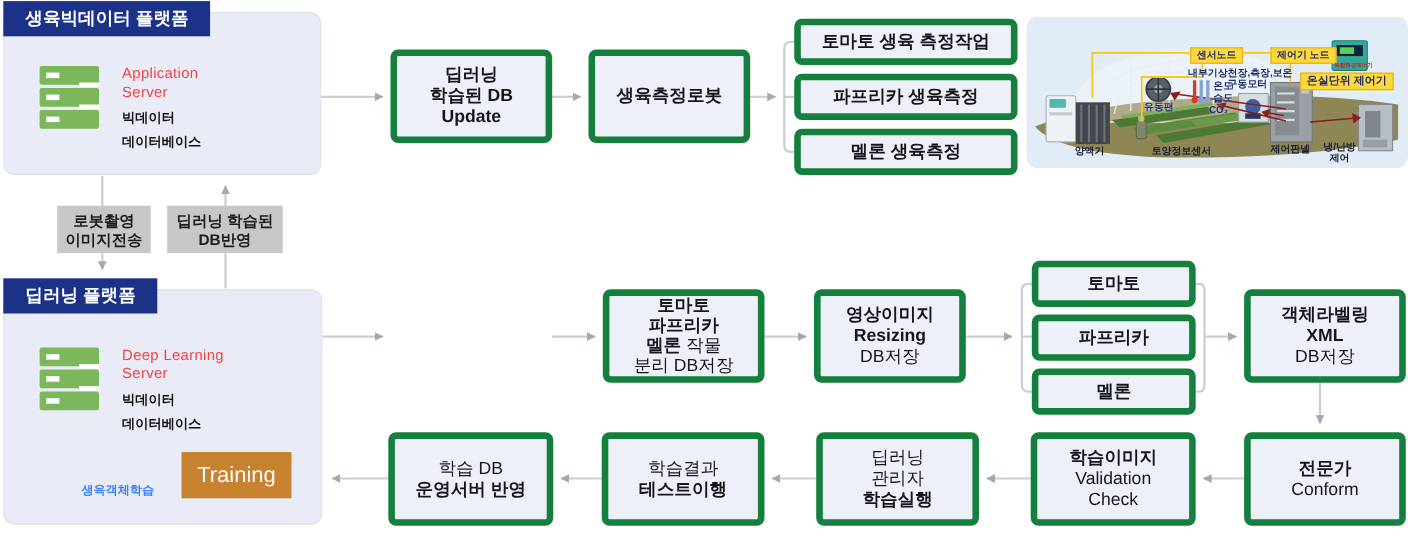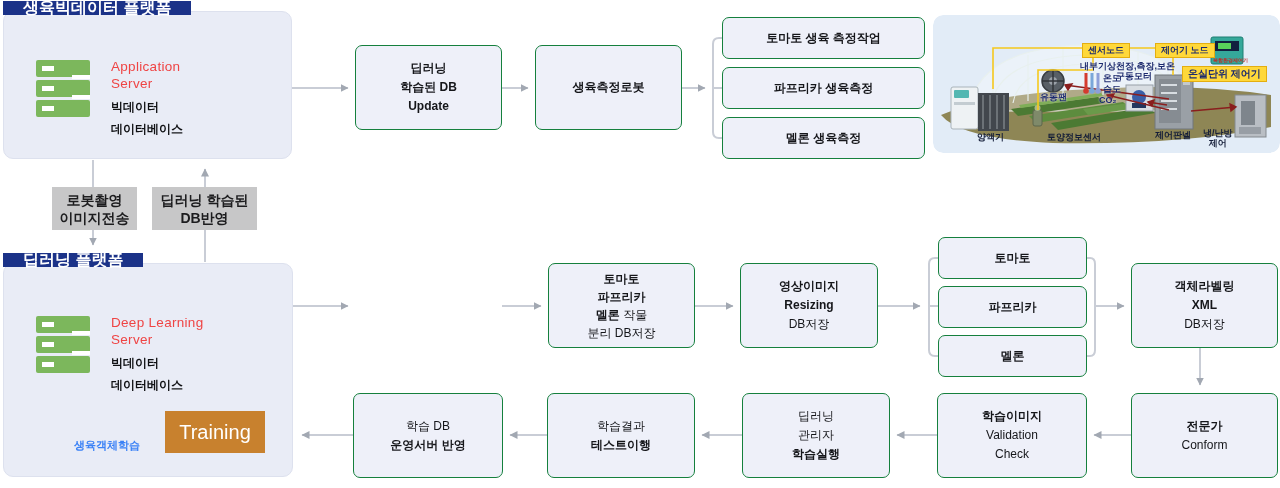--- a/index.html
+++ b/index.html
@@ -5,34 +5,34 @@
   * { box-sizing: border-box; margin: 0; padding: 0; }
   body { background:#fff; font-family:"Liberation Sans", sans-serif; }
   .canvas { position:relative; width:1280px; height:488px; background:#ffffff; overflow:hidden; }
 
   
   #wires { position:absolute; left:0; top:0; width:1280px; height:488px; z-index:0; }
 
   
   .fbox {
     position:absolute; z-index:2;
-    background:#eef0f9; border:1px solid #15803d; border-radius:7px;
+    background:#eef0f9; border:6px solid #15803d; border-radius:7px;
     display:flex; flex-direction:column; align-items:center; justify-content:center;
-    text-align:center; color:#15161a; font-size:12px; line-height:19px;
+    text-align:center; color:#15161a; font-size:16px; line-height:19px;
   }
   .fbox .b { font-weight:bold; }
   .fbox.tight { line-height:18px; }
 
   
   .pbox {
     position:absolute; z-index:1;
     background:#e9ecf6; border:1px solid #dde1ee; border-radius:10px;
   }
   .plabel {
-    position:absolute; z-index:3; height:14px;
+    position:absolute; z-index:3; height:32px;
     background:#1b3288; color:#ffffff; font-weight:bold; font-size:16px;
     display:flex; align-items:center; padding:0 20px; white-space:nowrap;
   }
   .server-row { position:absolute; display:flex; z-index:3; }
   .server-text { margin-left:18px; }
   .server-type { color:#ef4444; font-size:13.5px; line-height:17px; letter-spacing:.3px; }
   .server-name { color:#101114; font-size:12px; font-weight:bold; line-height:22px; margin-top:4px; }
 
   .gbox {
     position:absolute; z-index:2;

